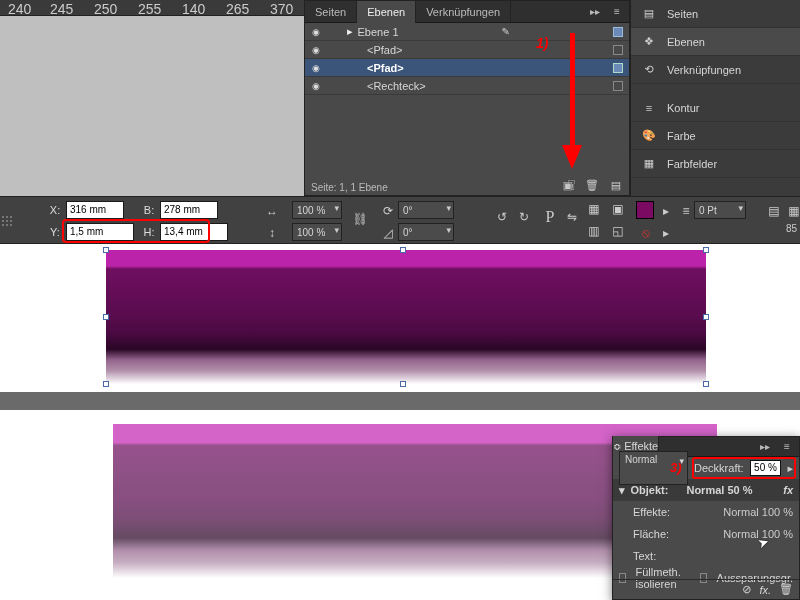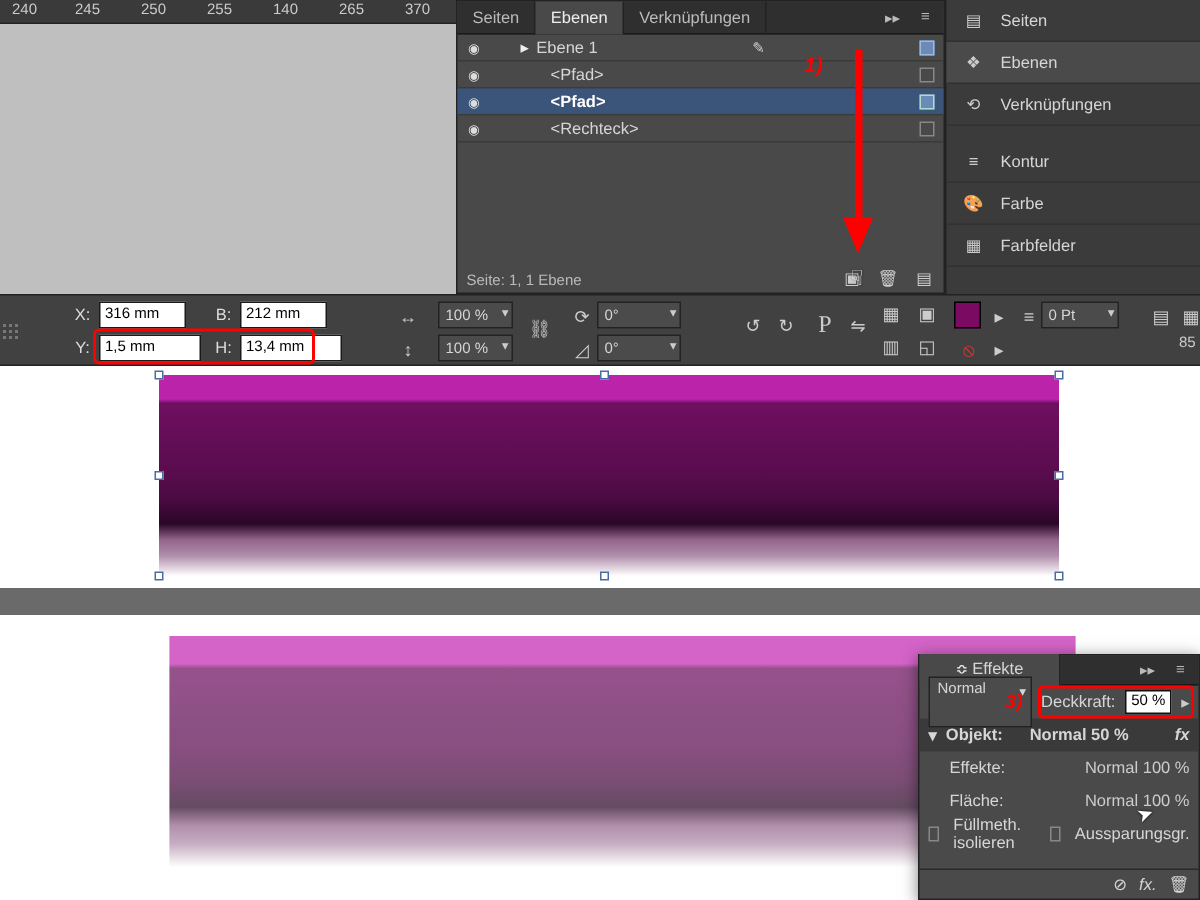--- a/index.html
+++ b/index.html
@@ -2,21 +2,21 @@
 <html><head>
 <meta charset="utf-8">
 <style>
 *{box-sizing:border-box;margin:0;padding:0;font-family:"Segoe UI",Tahoma,sans-serif;font-size:11px;color:#d6d6d6;user-select:none}
 html,body{width:800px;height:600px;background:#4b4b4b;overflow:hidden}
 .root{position:relative;width:800px;height:600px;background:#3e3e3e}
 
 
 .topdoc{position:absolute;left:0;top:0;width:304px;height:196px;background:#bfbfbf}
 .ruler{position:absolute;left:0;top:0;width:304px;height:16px;background:#3a3a3a;border-bottom:1px solid #222}
-.ruler span{position:absolute;top:1px;font-size:10px;color:#ccc}
+.ruler span{position:absolute;top:1px;font-size:14px;color:#ccc}
 
 
 .layers{position:absolute;left:304px;top:0;width:326px;height:196px;background:#494949;border:1px solid #222}
 .tabs{height:22px;background:#2f2f2f;border-bottom:1px solid #1a1a1a;display:flex;align-items:center}
 .tab{padding:4px 10px;height:22px;line-height:14px;color:#bbb;border-right:1px solid #222;cursor:pointer}
 .tab.active{background:#494949;color:#eee}
 .tab-right{margin-left:auto;display:flex;gap:6px;padding-right:4px}
 .icnbtn{width:16px;height:14px;display:inline-flex;align-items:center;justify-content:center;font-size:10px;color:#bbb}
 .row{display:flex;align-items:center;height:18px;border-bottom:1px solid #3a3a3a;padding-left:4px;gap:5px}
 .row.sel{background:#3b557a}
@@ -61,21 +61,21 @@
 .art{position:absolute;left:106px;top:6px;width:600px;height:134px;background:linear-gradient(to bottom,#bb24aa 0%,#bb24aa 12%,#6f0f60 14%,#5a0c4f 48%,#4a0a42 62%,#2a0626 74%,#93648c 82%,#b18fab 90%,#fff 100%)}
 .canvas .hnd{position:absolute;width:6px;height:6px;background:#fff;border:1px solid #4a6aa8}
 .gap{position:absolute;left:0;width:800px;height:18px;background:#6a6a6a}
 
 .canvas2{position:absolute;left:0;width:800px;height:190px;background:#fff}
 .art2{position:absolute;left:113px;top:14px;width:604px;height:154px;background:linear-gradient(to bottom,#c429b3 0%,#c429b3 12%,#6f0f60 14%,#5a0c4f 48%,#4a0a42 62%,#2a0626 74%,#93648c 82%,#b18fab 90%,#fff 100%)}
 
 
 .fx{position:absolute;left:612px;top:436px;width:188px;height:164px;background:#4a4a4a;border:1px solid #222;box-shadow:0 2px 10px rgba(0,0,0,.5)}
 .fx .tabs{height:20px}
-.fx .tab{font-size:10px;padding:3px 24px}
+.fx .tab{font-size:10px;padding:3px 0}
 .fx-row{display:flex;align-items:center;height:22px;padding:0 6px;gap:6px;font-size:10px}
 .fx .dd2{height:34px;background:#4b4b4b;border:1px solid #222;padding:0 20px 0 5px;font-size:10px;line-height:16px;position:relative;width:72px}
 .fx .dd2:after{content:"▾";position:absolute;right:3px;top:1px;font-size:9px}
 .fx .num{width:34px;height:16px;background:#fff;color:#000;border:1px solid #111;font-size:10px;line-height:14px;text-align:center}
 .fx .hdr{background:#3a3a3a;font-weight:bold}
 .fx .sub{padding-left:20px;color:#bbb}
 .fx .sub .v{margin-left:auto;color:#ccc}
 .fx .chk{width:10px;height:10px;border:1px solid #888;margin-right:4px;display:inline-block}
 .fx-ft{position:absolute;bottom:0;left:0;right:0;height:20px;border-top:1px solid #2a2a2a;display:flex;align-items:center;justify-content:flex-end;gap:8px;padding:0 6px}
 .anno3{position:absolute;left:670px;top:460px;color:#ff0000;font-size:13px;font-style:italic;font-weight:bold}
@@ -195,21 +195,21 @@
     <div class="pair" style="left:48px;top:4px">
         <span class="lab">X:</span>
         <div class="field">316 mm</div>
       </div>
     <div class="pair" style="left:48px;top:26px">
         <span class="lab">Y:</span>
         <div class="field small">1,5 mm</div>
       </div>
     <div class="pair" style="left:142px;top:4px">
         <span class="lab">B:</span>
-        <div class="field">212 mm</div>
+        <div class="field">278 mm</div>
       </div>
     <div class="pair" style="left:142px;top:26px">
         <span class="lab">H:</span>
         <div class="field small">13,4 mm</div>
       </div>
 
     <div class="redbox" style="left:62px;top:22px;width:148px;height:24px"></div>
     <div class="anno2">2)</div>
 
     <div class="dd" style="left:292px;top:4px;width:50px">100 %</div>
@@ -291,20 +291,23 @@
       <i style="margin-left:auto;font-style:italic">fx</i>
     </div>
     <div class="fx-row sub">
         <span>Effekte:</span>
         <span class="v">Normal 100 %</span>
       </div>
     <div class="fx-row sub">
         <span>Fläche:</span>
         <span class="v">Normal 100 %</span>
       </div>
+    <div class="fx-row sub" style="color:#777">
+        <span>Text:</span>
+      </div>
     <div class="fx-row" style="font-size:9px">
       <span class="chk"></span>
         <span>Füllmeth. isolieren</span>
       <span class="chk" style="margin-left:8px"></span>
         <span>Aussparungsgr.</span>
     </div>
     <div class="fx-ft">
       <span>⊘</span>
       <i style="">fx.</i>
       <span>🗑</span>

